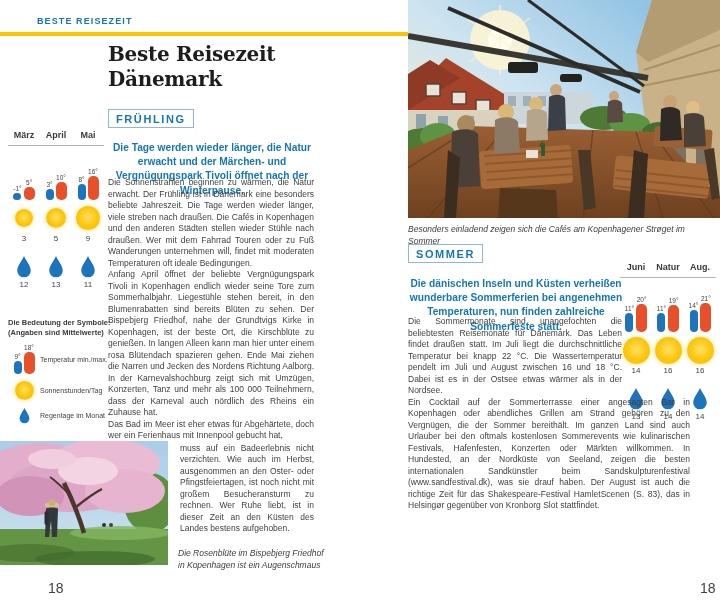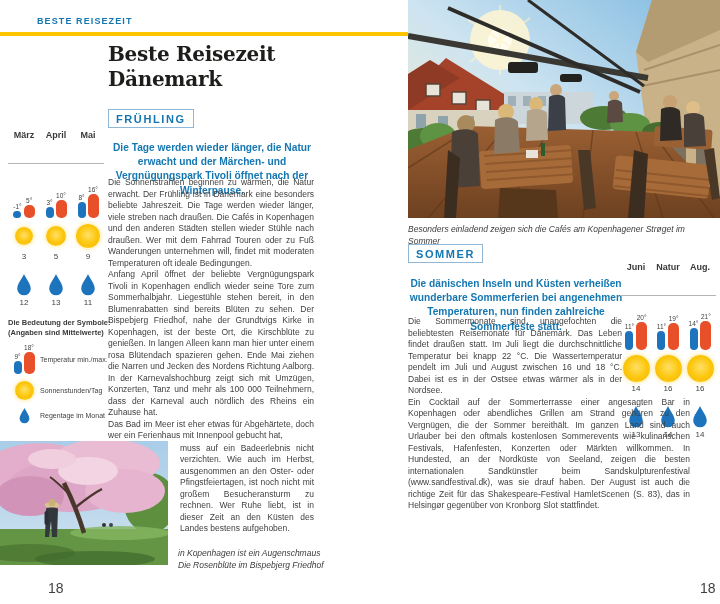--- a/index.html
+++ b/index.html
@@ -45,21 +45,21 @@
 
   
   .pagenum{font-size:14px;color:#3f3f3e;}
   .pn-left{left:48px;top:580px;}
   .pn-right{left:700px;top:580px;}
 
   
   .weather{width:96px;}
   .weather-left{left:8px;top:130px;}
   .weather-right{left:620px;top:262px;}
-  .w-months{display:flex;border-bottom:1px solid #b5b5b5;padding-bottom:23px;}
+  .w-months{display:flex;border-bottom:1px solid #b5b5b5;padding-bottom:5px;}
   .w-month{flex:1;text-align:center;font-size:9px;font-weight:bold;color:#3a3a3a;}
   .w-grid{display:flex;}
   .w-col{flex:1;display:flex;flex-direction:column;align-items:center;}
   .w-temp{height:52px;display:flex;align-items:flex-end;justify-content:center;gap:2px;margin-top:2px;}
   .pillwrap{display:flex;flex-direction:column;align-items:center;}
   .tnum{font-size:6.5px;line-height:7px;color:#3f3f3e;margin-bottom:1px;}
   .pill{display:block;border-radius:5px;}
   .pblue{width:8px;background:#1d74bc;}
   .pred{width:11px;background:#e8502a;}
   .w-suncell{height:28px;display:flex;align-items:center;justify-content:center;margin-top:4px;}
@@ -249,22 +249,22 @@
       <circle cx="104" cy="84" r="2" fill="#333"></circle>
       <circle cx="111" cy="84" r="2" fill="#444"></circle>
       <ellipse cx="52" cy="64" rx="7.5" ry="3" fill="#d8c48e"></ellipse>
       <circle cx="52" cy="61.5" r="3.5" fill="#c9b176"></circle>
       <path d="M46 68 C46 66 58 66 58 68 L57 96 L52 96 L51 80 L49 96 L45 96 Z" fill="#33383c"></path>
       <rect x="44.5" y="70" width="4" height="14" rx="2" fill="#2b2f33"></rect>
     </svg>
   </div>
 
   <div class="abs caption caption-left">
+    <div>Die Rosenblüte im Bispebjerg Friedhof</div>
     <div>in Kopenhagen ist ein Augenschmaus</div>
-    <div>Die Rosenblüte im Bispebjerg Friedhof</div>
   </div>
 
   <div class="abs pagenum pn-left">18</div>
 
   <div class="abs photo-right">
     <svg width="312" height="218" viewBox="0 0 312 218">
       <defs>
         <linearGradient id="skyR" x1="1" y1="0" x2="0" y2="0.9">
           <stop offset="0" stop-color="#7db8e0"></stop>
             <stop offset="0.55" stop-color="#cde4f1"></stop>

